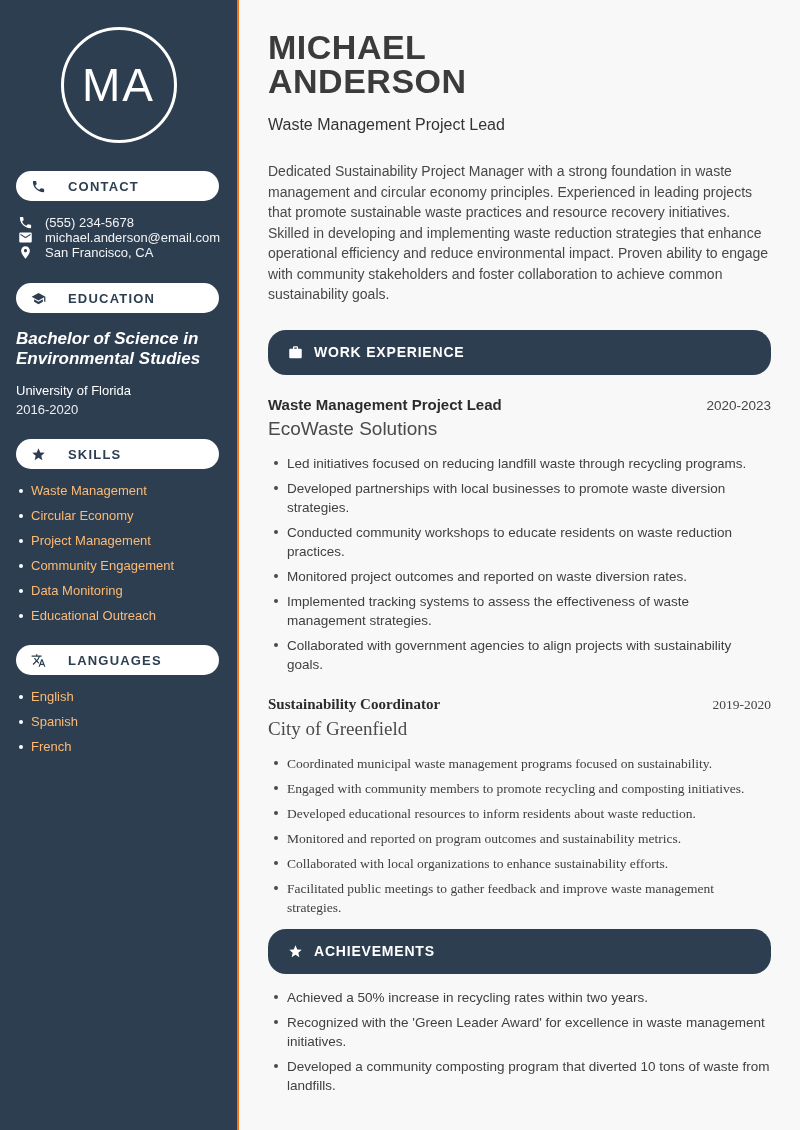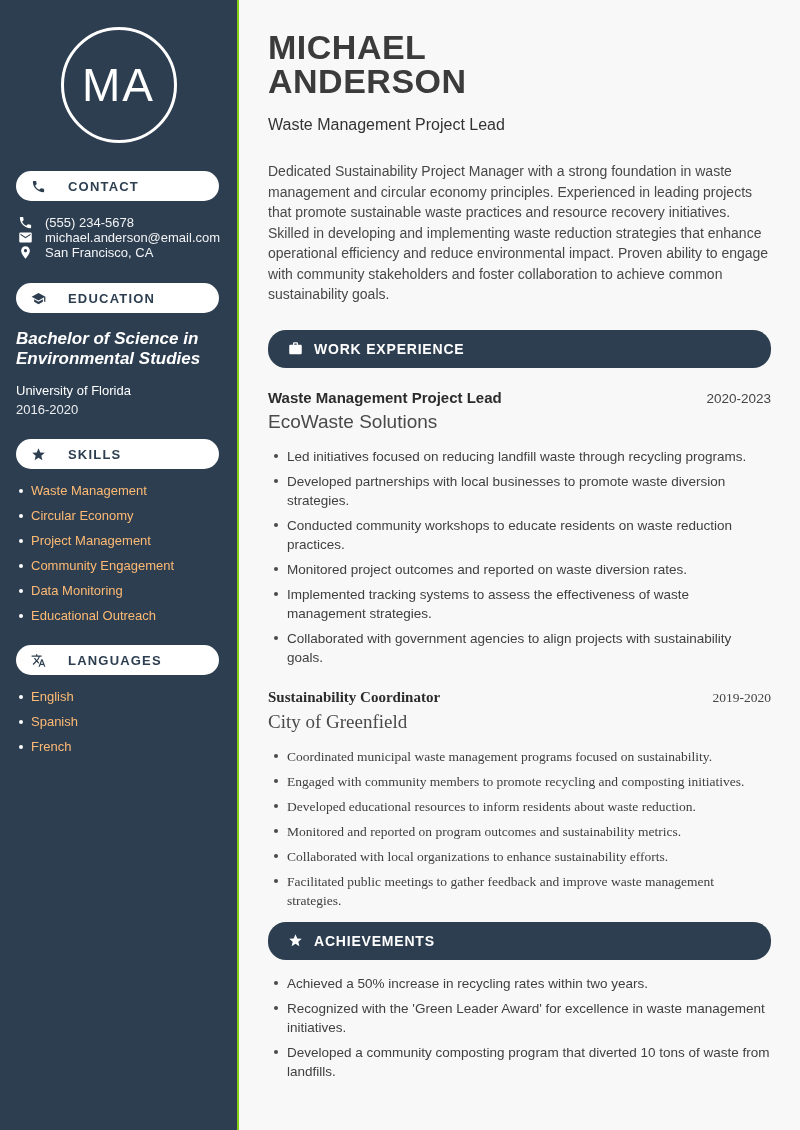--- a/index.html
+++ b/index.html
@@ -10,21 +10,21 @@
     background: #f8f8f8;
     overflow: hidden;
   }
 
   
   .sidebar {
     width: 239px;
     min-width: 239px;
     height: 1130px;
     background: #2d3e50;
-    border-right: 2px solid #84cc16;
+    border-right: 2px solid #f97316;
     color: #ffffff;
   }
   .avatar {
     width: 116px; height: 116px;
     margin: 27px auto 0 auto;
     border: 3px solid #ffffff;
     border-radius: 50%;
     display: flex; align-items: center; justify-content: center;
   }
   .avatar-initials {
@@ -97,21 +97,21 @@
     font-size: 16px;
     color: #333333;
   }
   .summary {
     margin-top: 27px;
     font-size: 14px;
     line-height: 20.5px;
     color: #484848;
   }
   .section-pill {
-    height: 38px;
+    height: 45px;
     background: #2d3e50;
     color: #ffffff;
     border-radius: 18px;
     display: flex; align-items: center;
     gap: 11px;
     padding: 0 20px;
     font-size: 14px;
     font-weight: bold;
     letter-spacing: 0.8px;
   }

